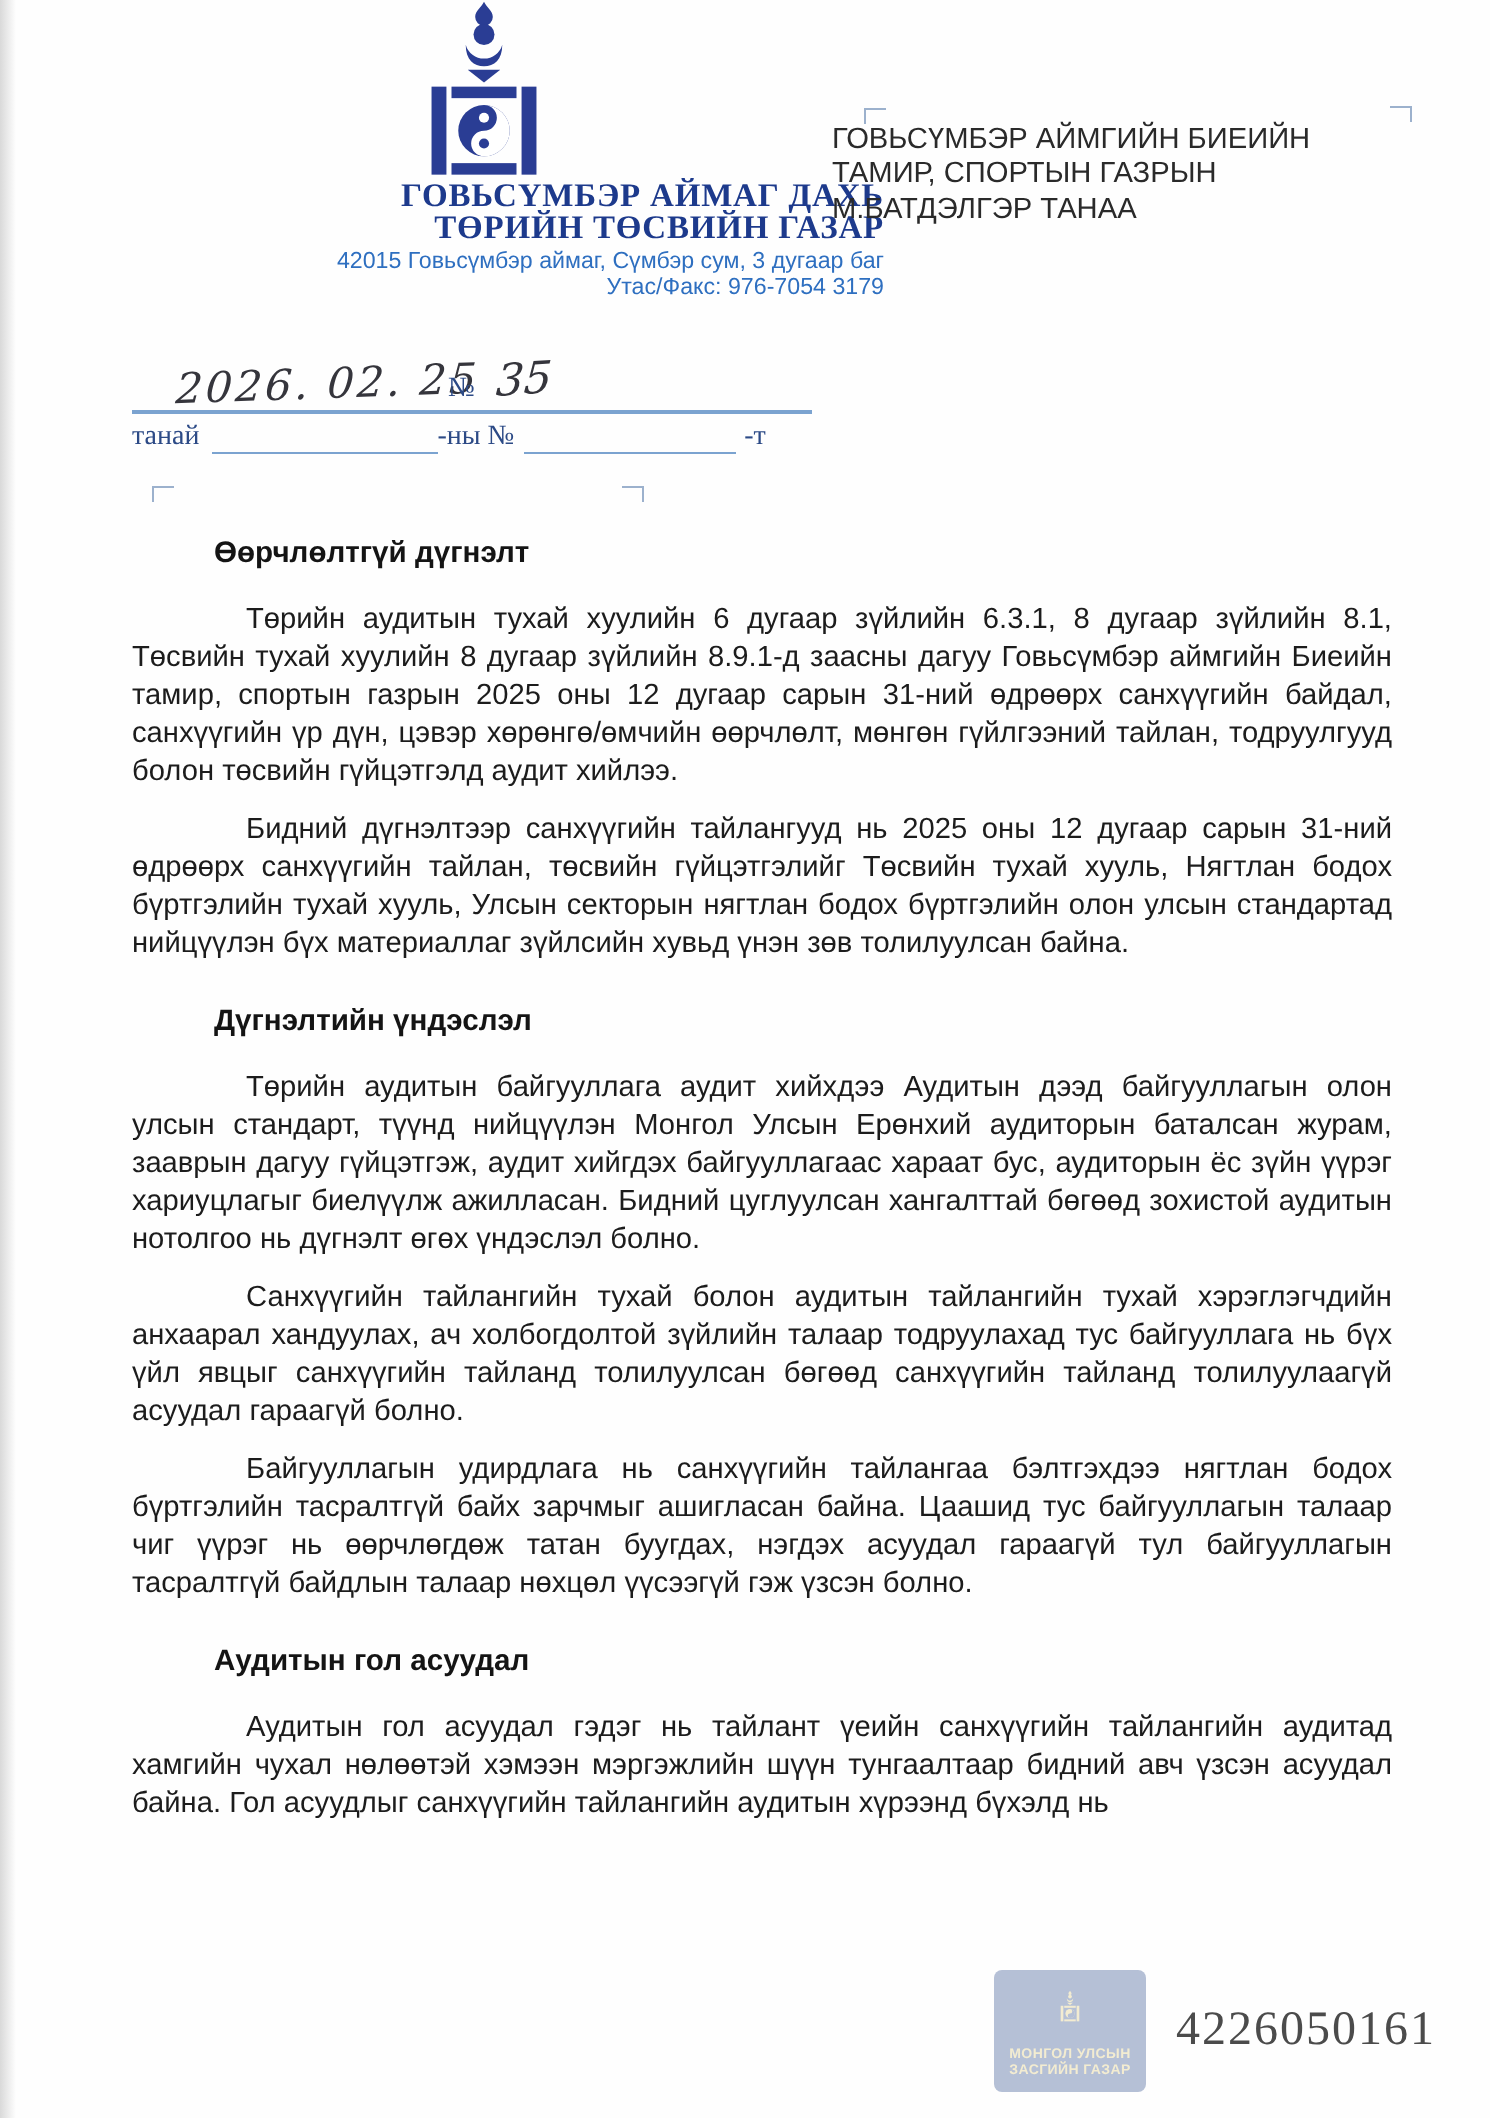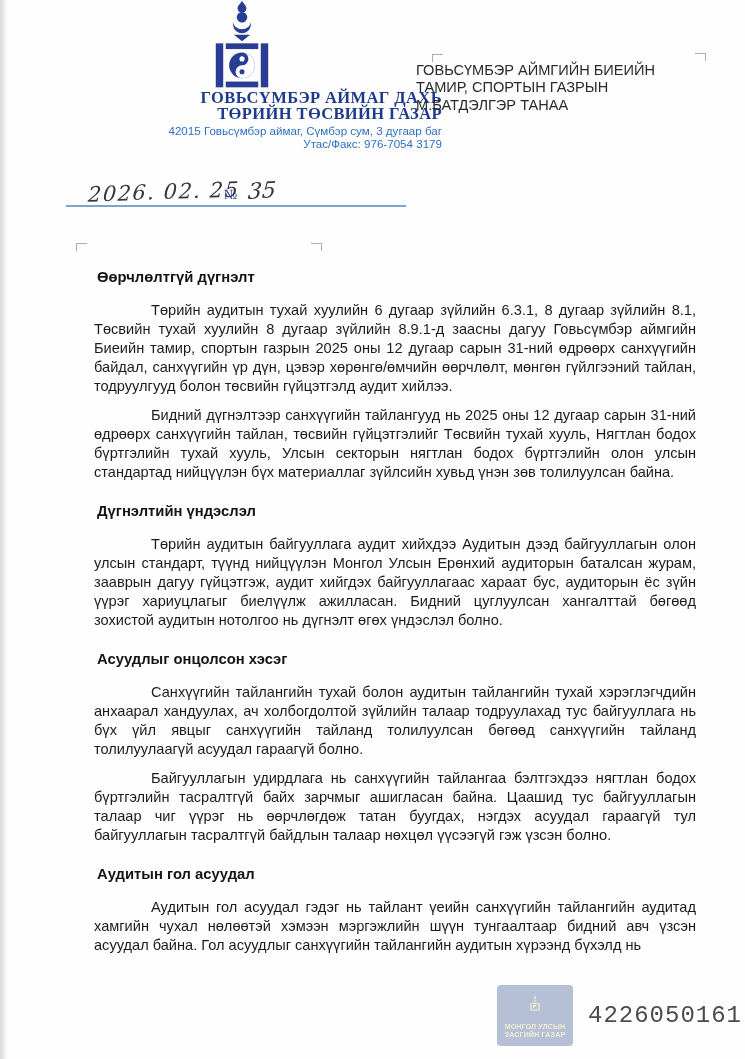--- a/index.html
+++ b/index.html
@@ -94,30 +94,29 @@
   
   .doc-body {
     position: absolute; left: 66px; top: 262px; width: 630px;
     font-size: 14.6px;
     line-height: 19px;
     z-index: 2;
   }
   .doc-body h3 {
     font-size: 14.8px;
     font-weight: bold;
-    margin: 20px 0 14px 31px;
+    margin: 20px 0 14px 41px;
     color: #141414;
   }
   .doc-body h3.first { margin-top: 6px; }
   .doc-body p {
     text-align: justify;
     text-indent: 57px;
     margin-bottom: 10px;
     color: #1c1c1c;
-    margin-left: 28px;
   }
 
   
   .gov-stamp {
     position: absolute; left: 497px; top: 985px; width: 76px; height: 61px;
     background: #b5c0d6;
     border-radius: 4px;
     z-index: 1;
     text-align: center;
     padding-top: 3px;
@@ -125,21 +124,21 @@
   .gov-stamp .stamp-text {
     font-size: 7px;
     line-height: 8.2px;
     font-weight: bold;
     color: #f3ecd1;
     letter-spacing: 0.2px;
     margin-top: 1px;
   }
   .serial {
     position: absolute; left: 588px; top: 1002px;
-    font-family: Liberation Mono, monospace;
+    font-family: Liberation Serif, serif;
     font-size: 24px;
     letter-spacing: 1px;
     color: #4b4b4b;
     z-index: 2;
   }
 </style>
 </head>
 <body>
 
 <div class="page">
@@ -175,41 +174,47 @@
       <div>42015 Говьсүмбэр аймаг, Сүмбэр сум, 3 дугаар баг</div>
       <div>Утас/Факс: 976-7054 3179</div>
     </div>
   </div>
 
   <div class="date-row">
     <span class="handwriting hw-date">2026. 02. 25</span>
     <span class="no-sign">№</span>
     <span class="handwriting hw-no">35</span>
   </div>
+  <div class="ref-row">
+    <span>танай</span>
+    <span class="ref-blank blank1"></span>
+    <span>-ны №</span>
+    <span class="ref-blank blank2"></span>
+    <span>-т</span>
+  </div>
 
   <span class="corner corner-tl" style="left:76px; top:243px;"></span>
   <span class="corner corner-tr" style="left:311px; top:243px;"></span>
 
   <div class="addressee">
     <span class="corner corner-tl"></span>
     <span class="corner corner-tr"></span>
     <div>ГОВЬСҮМБЭР АЙМГИЙН БИЕИЙН</div>
     <div>ТАМИР, СПОРТЫН ГАЗРЫН</div>
     <div>М.БАТДЭЛГЭР ТАНАА</div>
   </div>
 
   <div class="doc-body">
     <h3 class="first">Өөрчлөлтгүй дүгнэлт</h3>
     <p>Төрийн аудитын тухай хуулийн 6 дугаар зүйлийн 6.3.1, 8 дугаар зүйлийн 8.1, Төсвийн тухай хуулийн 8 дугаар зүйлийн 8.9.1-д заасны дагуу Говьсүмбэр аймгийн Биеийн тамир, спортын газрын 2025 оны 12 дугаар сарын 31-ний өдрөөрх санхүүгийн байдал, санхүүгийн үр дүн, цэвэр хөрөнгө/өмчийн өөрчлөлт, мөнгөн гүйлгээний тайлан, тодруулгууд болон төсвийн гүйцэтгэлд аудит хийлээ.</p>
     <p>Бидний дүгнэлтээр санхүүгийн тайлангууд нь 2025 оны 12 дугаар сарын 31-ний өдрөөрх санхүүгийн тайлан, төсвийн гүйцэтгэлийг Төсвийн тухай хууль, Нягтлан бодох бүртгэлийн тухай хууль, Улсын секторын нягтлан бодох бүртгэлийн олон улсын стандартад нийцүүлэн бүх материаллаг зүйлсийн хувьд үнэн зөв толилуулсан байна.</p>
 
     <h3>Дүгнэлтийн үндэслэл</h3>
     <p>Төрийн аудитын байгууллага аудит хийхдээ Аудитын дээд байгууллагын олон улсын стандарт, түүнд нийцүүлэн Монгол Улсын Ерөнхий аудиторын баталсан журам, зааврын дагуу гүйцэтгэж, аудит хийгдэх байгууллагаас хараат бус, аудиторын ёс зүйн үүрэг хариуцлагыг биелүүлж ажилласан. Бидний цуглуулсан хангалттай бөгөөд зохистой аудитын нотолгоо нь дүгнэлт өгөх үндэслэл болно.</p>
 
-    <h3>Асуудлыг онцолсон хэсэг</h3>
     <p>Санхүүгийн тайлангийн тухай болон аудитын тайлангийн тухай хэрэглэгчдийн анхаарал хандуулах, ач холбогдолтой зүйлийн талаар тодруулахад тус байгууллага нь бүх үйл явцыг санхүүгийн тайланд толилуулсан бөгөөд санхүүгийн тайланд толилуулаагүй асуудал гараагүй болно.</p>
     <p>Байгууллагын удирдлага нь санхүүгийн тайлангаа бэлтгэхдээ нягтлан бодох бүртгэлийн тасралтгүй байх зарчмыг ашигласан байна. Цаашид тус байгууллагын талаар чиг үүрэг нь өөрчлөгдөж татан буугдах, нэгдэх асуудал гараагүй тул байгууллагын тасралтгүй байдлын талаар нөхцөл үүсээгүй гэж үзсэн болно.</p>
 
     <h3>Аудитын гол асуудал</h3>
     <p>Аудитын гол асуудал гэдэг нь тайлант үеийн санхүүгийн тайлангийн аудитад хамгийн чухал нөлөөтэй хэмээн мэргэжлийн шүүн тунгаалтаар бидний авч үзсэн асуудал байна. Гол асуудлыг санхүүгийн тайлангийн аудитын хүрээнд бүхэлд нь</p>
   </div>
 
   <div class="gov-stamp">
     <svg width="18" height="30" viewBox="0 0 60 52">
       <g fill="#f3ecd1">

